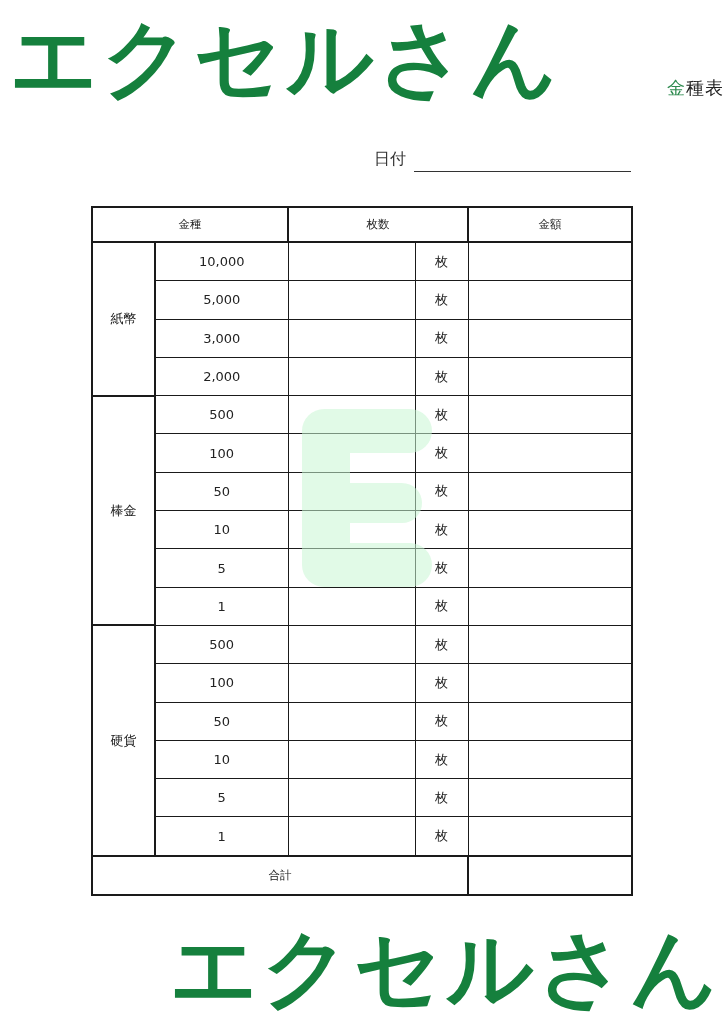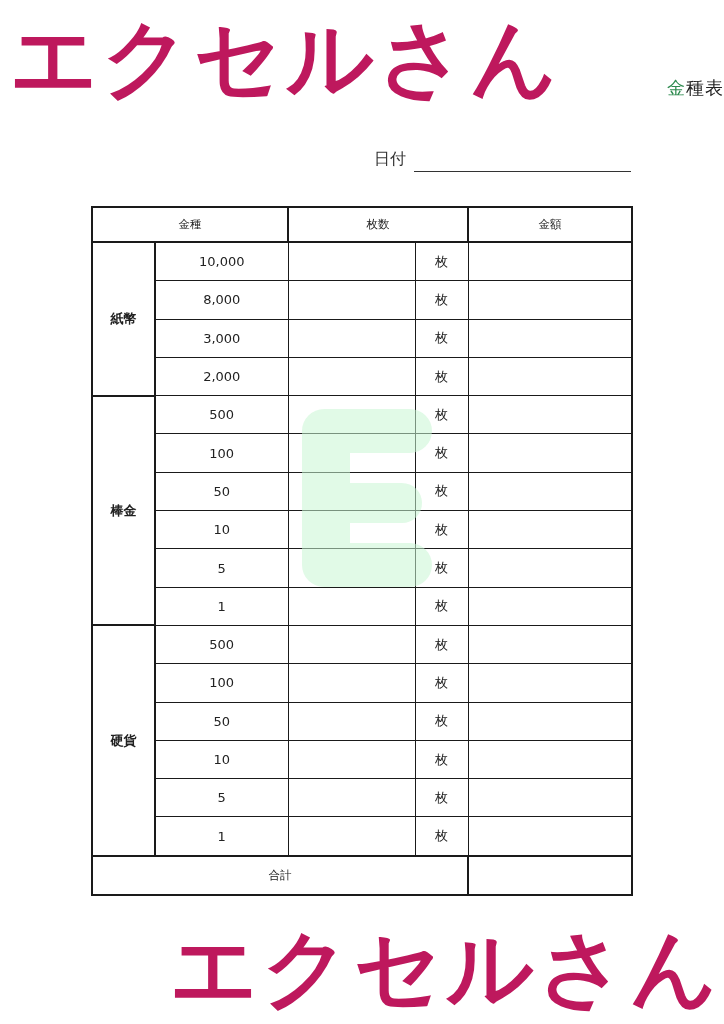--- a/index.html
+++ b/index.html
@@ -3,21 +3,21 @@
   <meta charset="utf-8">
   <style>
     html, body { margin: 0; padding: 0; }
     body {
       width: 724px; height: 1024px; position: relative; overflow: hidden;
       background: #ffffff;
       font-family: "DejaVu Sans", "Liberation Sans", sans-serif;
       color: #222;
     }
     .wm-text {
-      position: absolute; font-weight: bold; color: #be185d;
+      position: absolute; font-weight: bold; color: #15803d;
       font-family: "DejaVu Sans", sans-serif; white-space: nowrap;
       letter-spacing: 4px; z-index: 0;
     }
     .wm-top { left: 10px; top: 8px; font-size: 86px; line-height: 100px; }
     .wm-bottom { left: 170px; top: 918px; font-size: 86px; line-height: 100px; }
     .wm-e {
       position: absolute; left: 302px; top: 409px; width: 130px; height: 178px; z-index: 3;
       pointer-events: none;
     }
     .title {
@@ -33,21 +33,21 @@
       border-collapse: collapse; z-index: 2; table-layout: fixed;
     }
     table.kinshu td {
       border: 1.5px solid #1a1a1a; text-align: center; vertical-align: middle;
       font-size: 13px; padding: 0; background: transparent;
     }
     table.kinshu td.thin-l { border-left: 1px solid #555; }
     table.kinshu tr.head td { height: 33px; font-size: 11.5px; border-width: 2px; border-radius: 10px; }
     table.kinshu tr.row td { height: 37.3px; }
     table.kinshu tr.total td { height: 37px; font-size: 11.5px; border-width: 2px; margin-left: 17px; }
-    td.group { font-size: 11.5px; font-weight: bold; border-width: 2px !important; }
+    td.group { font-size: 11.5px; font-weight: normal; border-width: 2px !important; }
     td.unit { font-size: 11.5px; }
     table.kinshu { border: 2px solid #1a1a1a; }
   </style>
 </head>
 <body>
 
 <div class="wm-text wm-top">エクセルさん</div>
 <div class="wm-text wm-bottom">エクセルさん</div>
 
 <svg class="wm-e" viewBox="0 0 130 178">
@@ -75,21 +75,21 @@
   </tr>
 
   <tr class="row">
     <td rowspan="4" class="group">紙幣</td>
     <td>10,000</td>
     <td></td>
     <td class="unit thin-l">枚</td>
     <td></td>
   </tr>
   <tr class="row">
-    <td>8,000</td>
+    <td>5,000</td>
     <td></td>
     <td class="unit thin-l">枚</td>
     <td></td>
   </tr>
   <tr class="row">
     <td>3,000</td>
     <td></td>
     <td class="unit thin-l">枚</td>
     <td></td>
   </tr>

